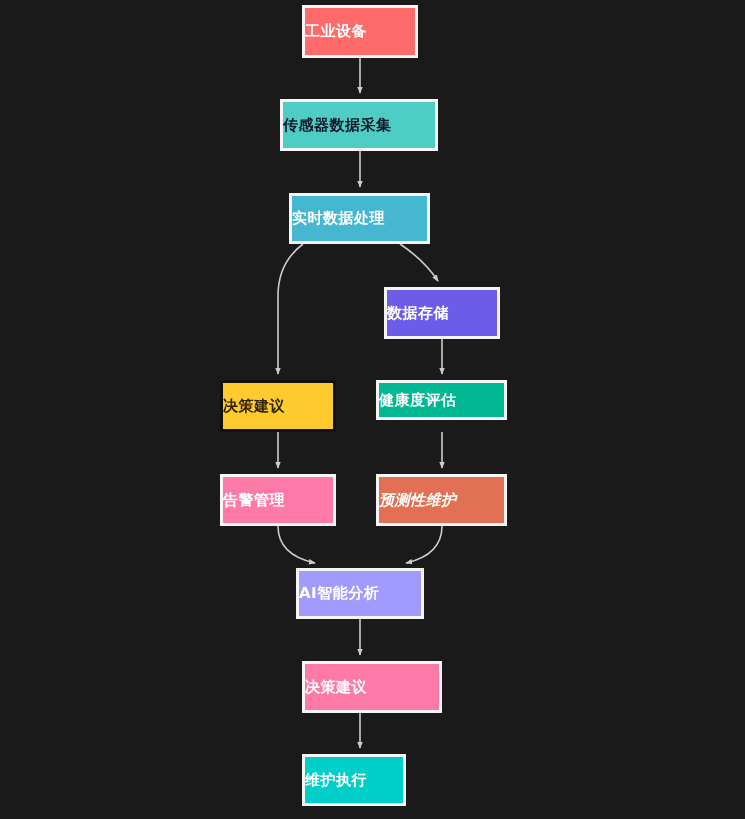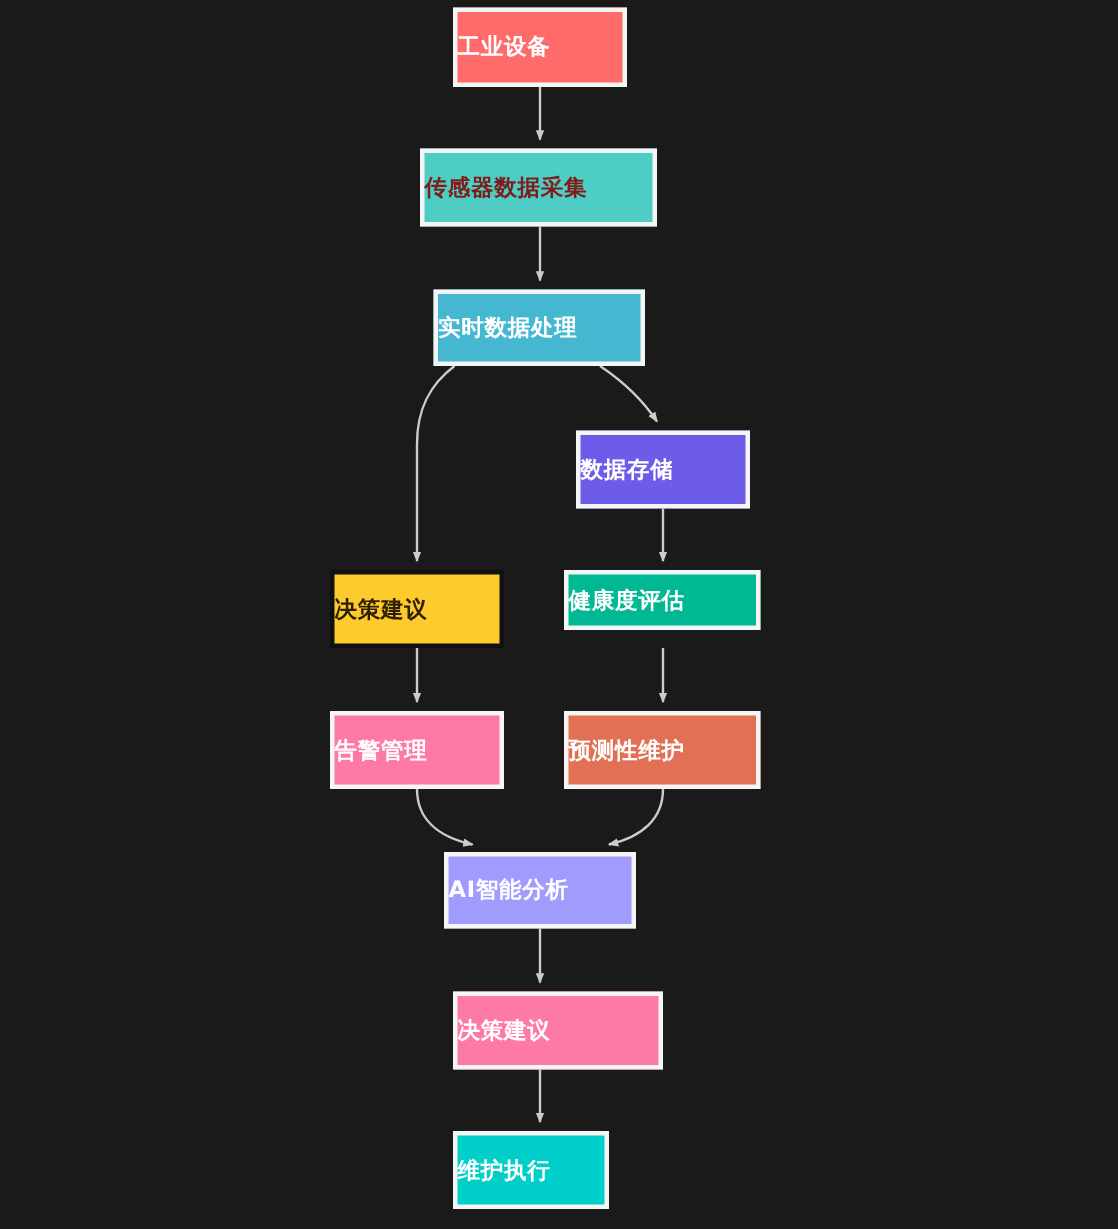--- a/index.html
+++ b/index.html
@@ -72,21 +72,21 @@
       <path d="M442,526 C442,546 428,558 406,563"></path>
       <path d="M360,619 L360,655"></path>
       <path d="M360,713 L360,748"></path>
     </g>
   </svg>
 
   <div class="node" style="left: 302px; top: 5px; width: 116px; height: 53px; background: rgb(255, 107, 107); border-color: rgb(245, 245, 245); color: rgb(255, 255, 255);">
     <span class="node-label">工业设备</span>
   </div>
 
-  <div class="node" style="left: 280px; top: 99px; width: 158px; height: 52px; background: rgb(78, 205, 196); border-color: rgb(245, 245, 245); color: #7f1d1d;">
+  <div class="node" style="left: 280px; top: 99px; width: 158px; height: 52px; background: rgb(78, 205, 196); border-color: rgb(245, 245, 245); color: #0f172a;">
     <span class="node-label">传感器数据采集</span>
   </div>
 
   <div class="node" style="left: 289px; top: 193px; width: 141px; height: 51px; background: rgb(69, 183, 209); border-color: rgb(245, 245, 245); color: rgb(255, 255, 255);">
     <span class="node-label">实时数据处理</span>
   </div>
 
   <div class="node" style="left: 384px; top: 287px; width: 116px; height: 52px; background: rgb(108, 92, 231); border-color: rgb(245, 245, 245); color: rgb(255, 255, 255);">
     <span class="node-label">数据存储</span>
   </div>
@@ -96,21 +96,21 @@
   </div>
 
   <div class="node" style="left: 376px; top: 380px; width: 131px; height: 40px; background: rgb(0, 184, 148); border-color: rgb(245, 245, 245); color: rgb(255, 255, 255);">
     <span class="node-label">健康度评估</span>
   </div>
 
   <div class="node" style="left: 220px; top: 474px; width: 116px; height: 52px; background: rgb(253, 121, 168); border-color: rgb(245, 245, 245); color: rgb(255, 255, 255);">
     <span class="node-label">告警管理</span>
   </div>
 
-  <div class="node" style="left: 376px; top: 474px; width: 131px; height: 52px; background: rgb(225, 112, 85); border-color: rgb(245, 245, 245); color: rgb(255, 255, 255);">
+  <div class="node" style="left: 376px; top: 474px; width: 131px; height: 52px; background: rgb(225, 112, 85); border-color: rgb(245, 245, 245); color: rgb(255, 255, 255); font-style: italic;">
     <span class="node-label">预测性维护</span>
   </div>
 
   <div class="node" style="left: 296px; top: 568px; width: 128px; height: 51px; background: rgb(162, 155, 254); border-color: rgb(245, 245, 245); color: rgb(255, 255, 255);">
     <span class="node-label">AI智能分析</span>
   </div>
 
   <div class="node" style="left: 302px; top: 661px; width: 140px; height: 52px; background: rgb(253, 121, 168); border-color: rgb(245, 245, 245); color: rgb(255, 255, 255);">
     <span class="node-label">决策建议</span>
   </div>

